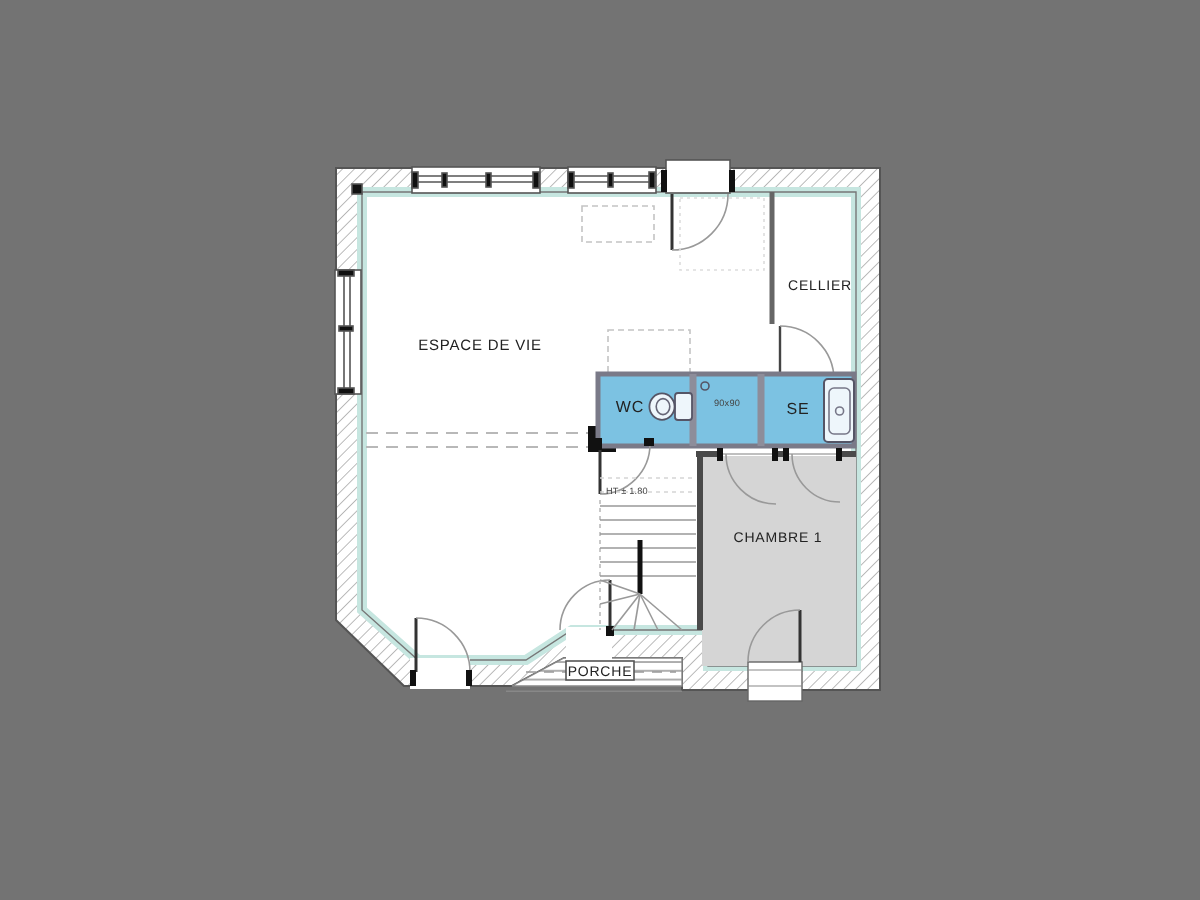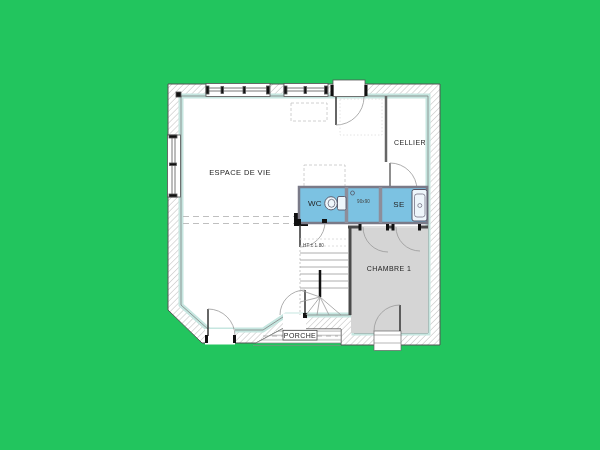--- a/index.html
+++ b/index.html
@@ -1,16 +1,16 @@
 <!DOCTYPE html>
 <html><head>
 <meta charset="utf-8">
 <style>
   html,body{margin:0;padding:0;background:#ffffff;}
-  .stage{position:relative;width:600px;height:450px;background:#22c55e;overflow:hidden;}
+  .stage{position:relative;width:600px;height:450px;background:#737373;overflow:hidden;}
   svg text{font-family:"Liberation Sans",sans-serif;fill:#222;letter-spacing:.4px;}
   .room-label{font-size:7.5px;}
   .small-label{font-size:7px;}
   .tiny-label{font-size:4.6px;fill:#444;letter-spacing:.1px;}
   .wet-label{font-size:8px;}
 </style>
 </head>
 <body>
 
 <div class="stage">

